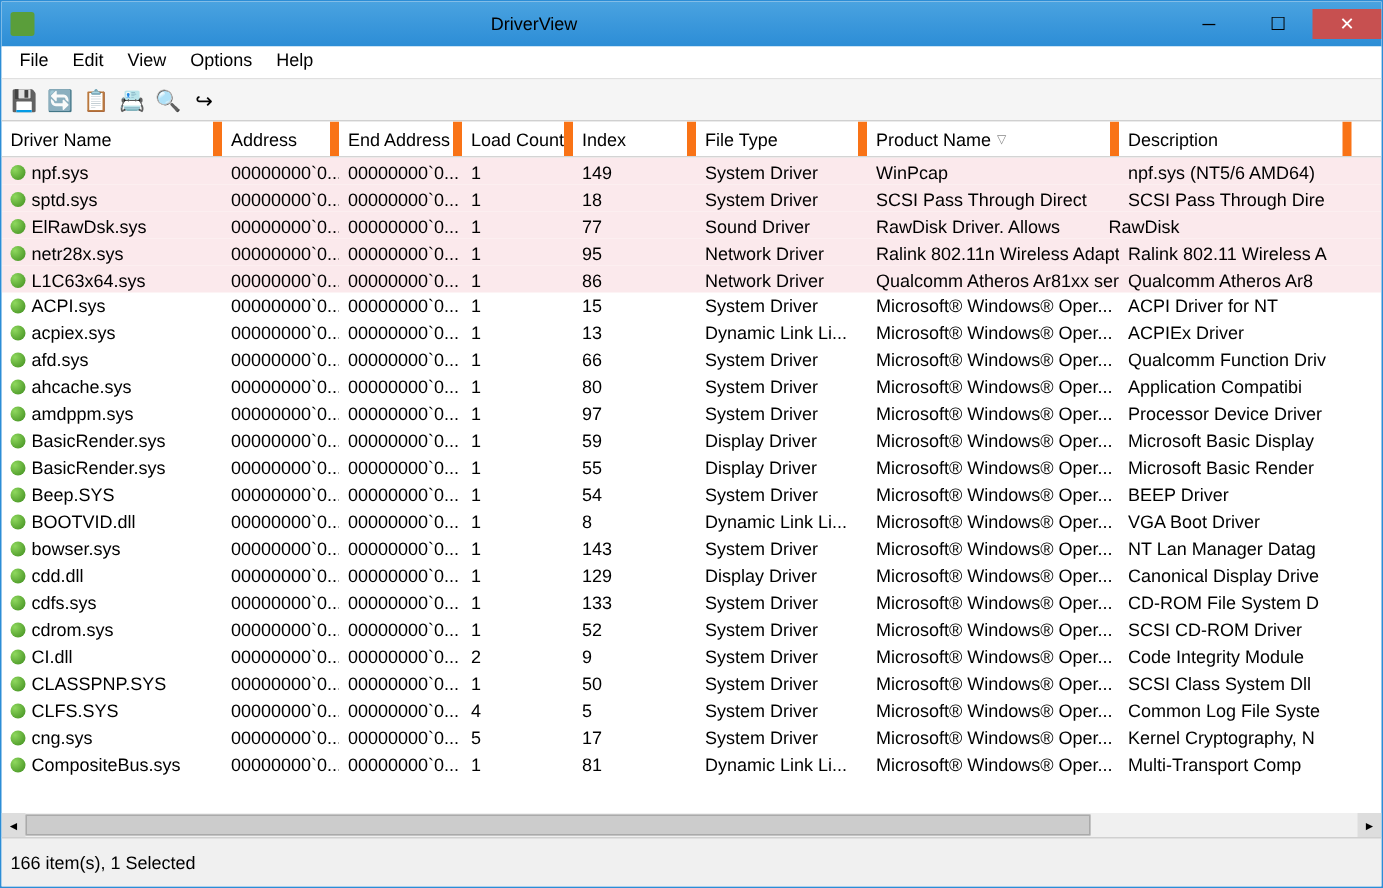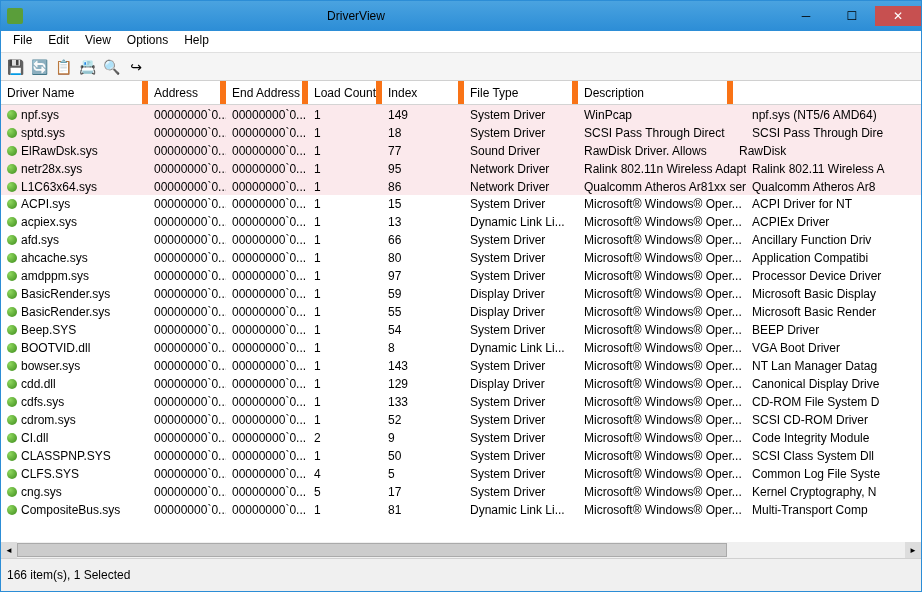--- a/index.html
+++ b/index.html
@@ -82,20 +82,21 @@
   </div>
 
 <div class="table-container">
   <div class="table-header" id="thead">
       <div class="col-header col-name">Driver Name</div>
       <div class="col-header col-addr">Address</div>
       <div class="col-header col-endaddr">End Address</div>
       <div class="col-header col-load">Load Count</div>
       <div class="col-header col-index">Index</div>
       <div class="col-header col-filetype">File Type</div>
+      <div class="col-header col-product">Product Name<span class="sort-indicator">▽</span></div>
       <div class="col-header col-desc">Description</div>
     </div>
   <div class="table-body" id="tbody">
       <div class="table-row highlight">
         <div class="cell col-name">
           <span class="row-icon"></span>
           <span>npf.sys</span>
         </div>
         <div class="cell col-addr">00000000`0...</div>
         <div class="cell col-endaddr">00000000`0...</div>
@@ -187,21 +188,21 @@
         <div class="cell col-name">
           <span class="row-icon"></span>
           <span>afd.sys</span>
         </div>
         <div class="cell col-addr">00000000`0...</div>
         <div class="cell col-endaddr">00000000`0...</div>
         <div class="cell col-load">1</div>
         <div class="cell col-index">66</div>
         <div class="cell col-filetype">System Driver</div>
         <div class="cell col-product">Microsoft® Windows® Oper...</div>
-        <div class="cell col-desc">Ancillary Function Driv</div>
+        <div class="cell col-desc">Qualcomm Function Driv</div>
       </div>
       <div class="table-row">
         <div class="cell col-name">
           <span class="row-icon"></span>
           <span>ahcache.sys</span>
         </div>
         <div class="cell col-addr">00000000`0...</div>
         <div class="cell col-endaddr">00000000`0...</div>
         <div class="cell col-load">1</div>
         <div class="cell col-index">80</div>

